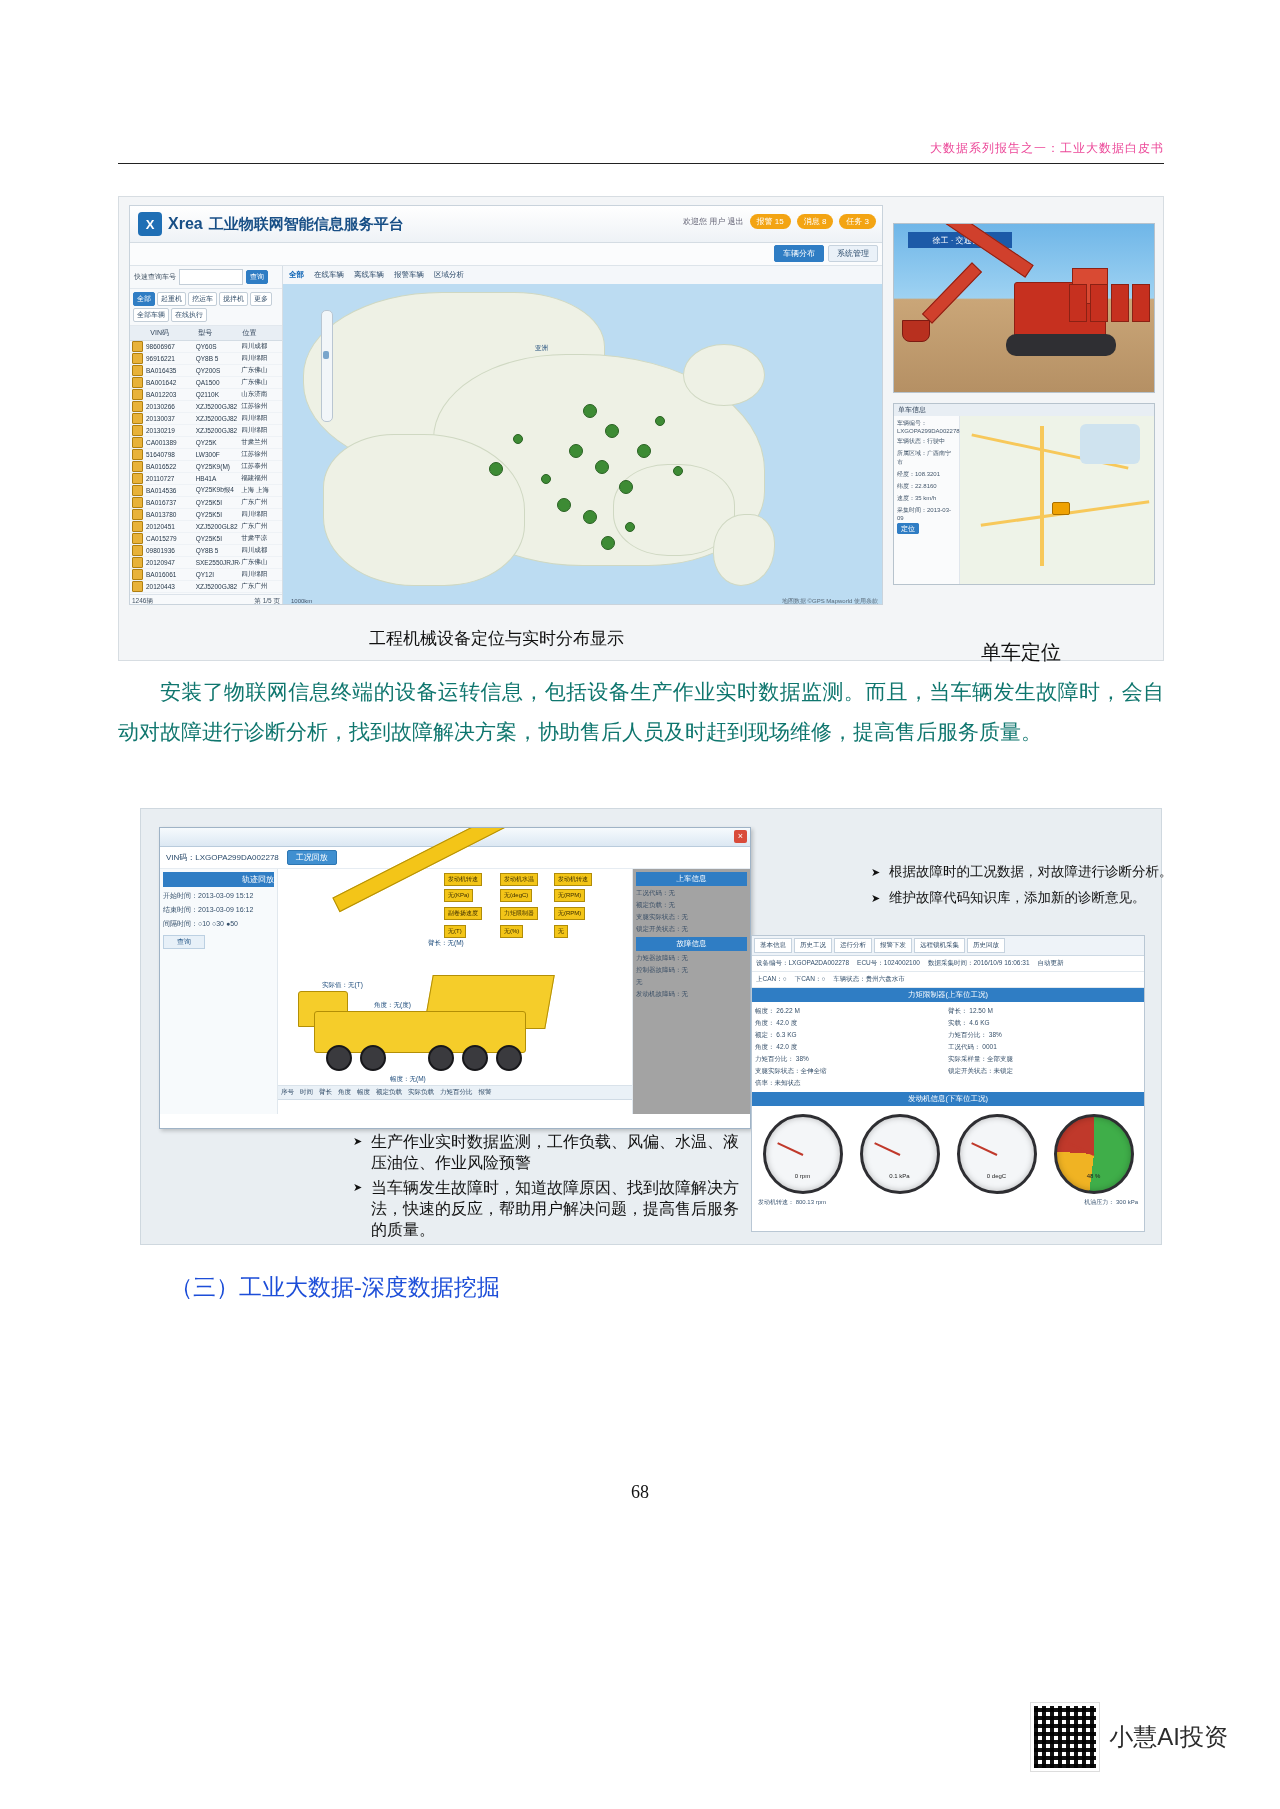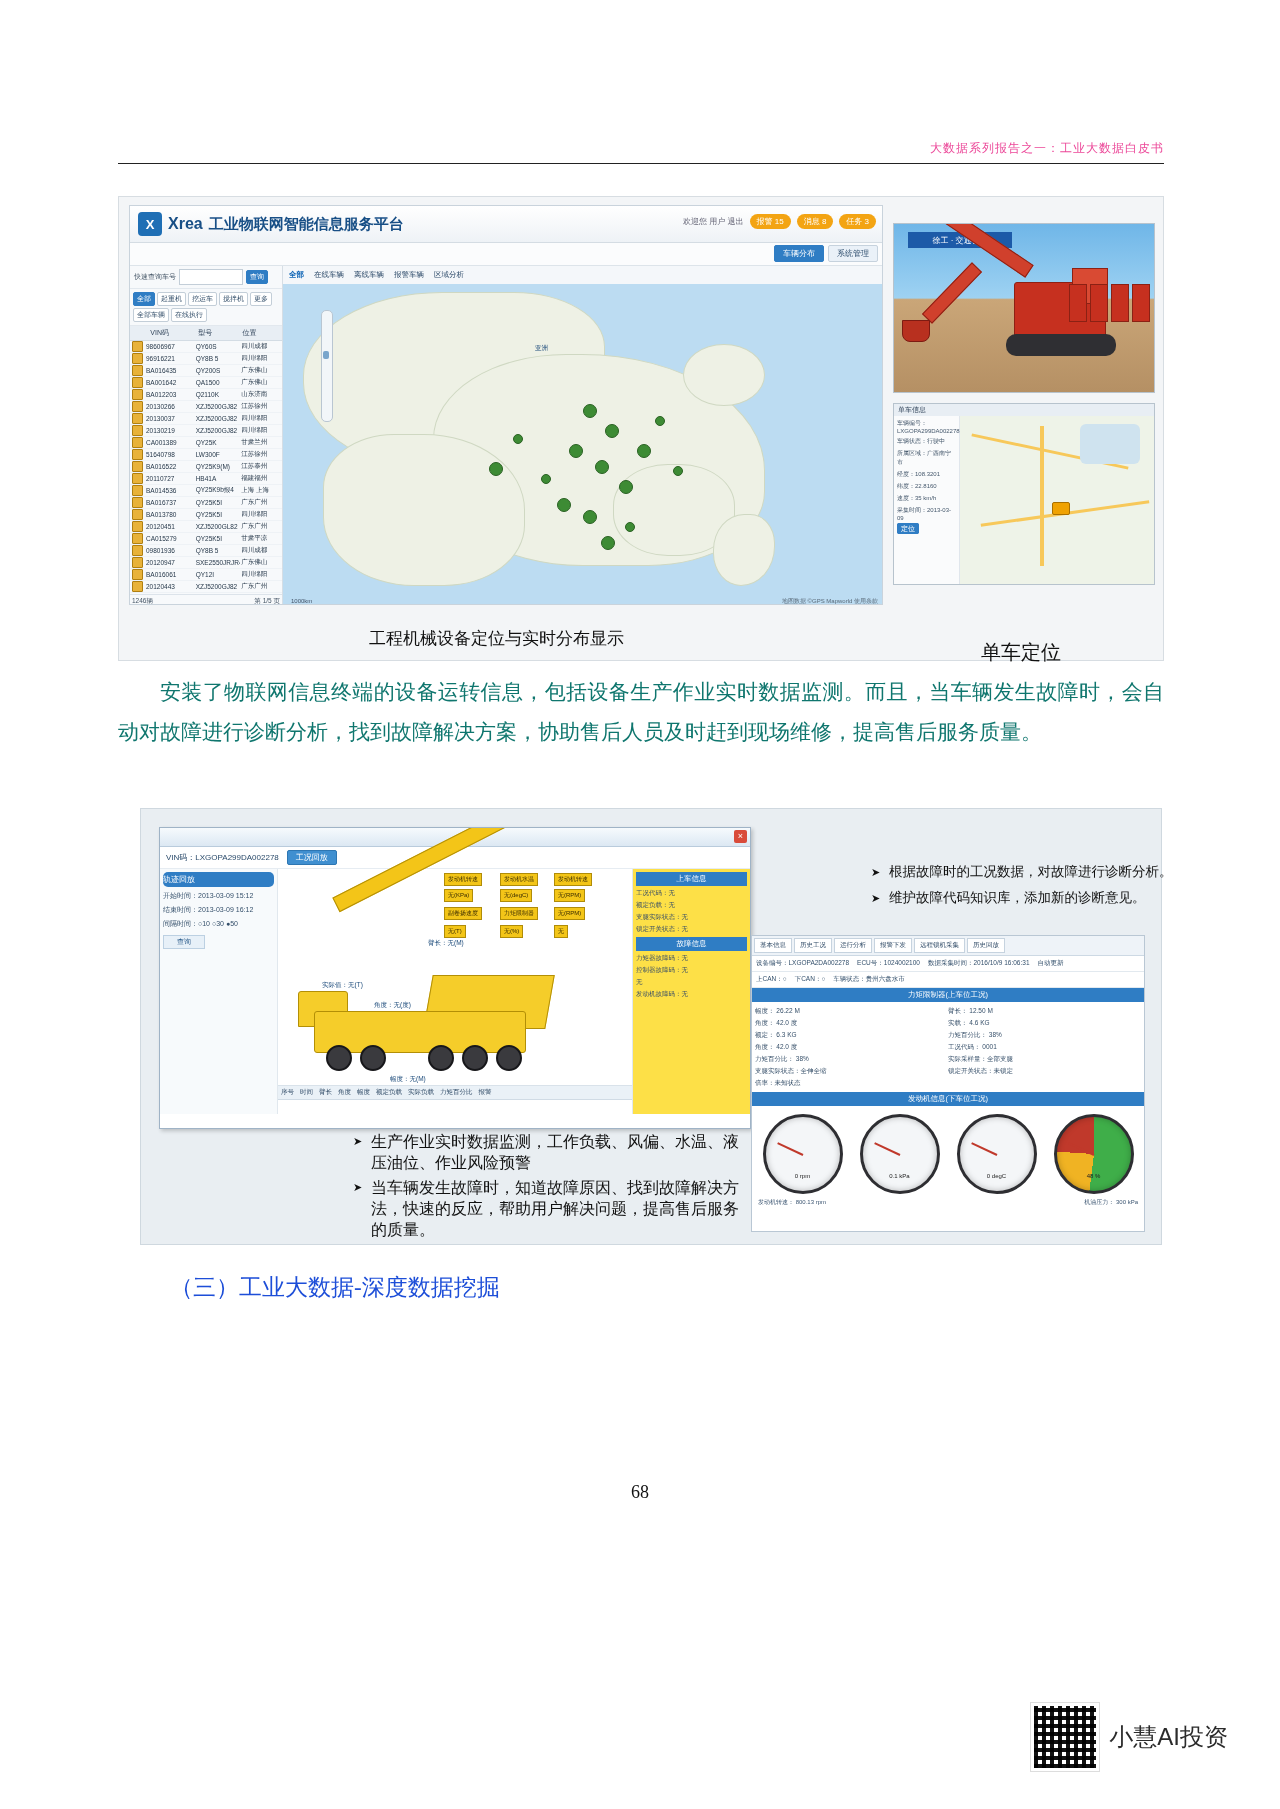--- a/index.html
+++ b/index.html
@@ -248,21 +248,21 @@
   }
   .btn-blue{
     background:#3f8fd0;color:#fff;font-size:8px;border:1px solid #2d76b2;border-radius:2px;
     padding:1px 8px;font-family:"Liberation Sans", sans-serif;
   }
   .win-body{display:flex;height:245px;}
   .hist{
     width:118px;border-right:1px solid #e1e8ee;background:#f7fafc;padding:3px;box-sizing:border-box;
   }
   .hist .hd{
-    background:#2f7dc4;color:#fff;font-size:8px;text-align:left;padding:2px 0;border-radius:5px;
+    background:#2f7dc4;color:#fff;font-size:8px;text-align:right;padding:2px 0;border-radius:0;
     font-family:"Liberation Sans", sans-serif;
   }
   .hist p{margin:4px 0 0 0;font-size:7px;color:#35506b;font-family:"Liberation Sans", sans-serif;}
   .hist .srch{
     margin-top:6px;background:#e7f0f8;border:1px solid #bcd0e2;font-size:7px;text-align:center;
     width:40px;padding:1px 0;font-family:"Liberation Sans", sans-serif;color:#2a5b8a;
   }
   .crane{flex:1;position:relative;background:#fff;}
   .c-boom{
     position:absolute;left:58px;top:28px;width:190px;height:14px;background:#f3c518;
@@ -274,21 +274,21 @@
   }
   .c-cab{position:absolute;left:20px;top:122px;width:48px;height:34px;background:#f5cd2a;border:1px solid #b38f06;border-radius:3px 3px 0 0;}
   .c-wheel{position:absolute;top:176px;width:22px;height:22px;border-radius:50%;background:#3a3a3e;border:2px solid #17171a;}
   .c-outr{position:absolute;left:150px;top:106px;width:120px;height:52px;background:#f5cd2a;border:1px solid #b38f06;transform:skewX(-10deg);}
   .lbl-sm{position:absolute;font-size:6.5px;color:#1b4a7a;font-family:"Liberation Sans", sans-serif;}
   .tagbox{
     position:absolute;background:#f3c518;border:1px solid #b08c08;font-size:6px;color:#3a2c00;
     padding:1px 3px;font-family:"Liberation Sans", sans-serif;
   }
   .rpanel{
-    width:118px;border-left:1px solid #e1e8ee;background:#fde047;padding:3px;box-sizing:border-box;
+    width:118px;border-left:1px solid #e1e8ee;background:#a3a3a3;padding:3px;box-sizing:border-box;
   }
   .rpanel .hd{
     background:#2f7dc4;color:#fff;font-size:7.5px;text-align:center;padding:2px 0;margin-bottom:3px;
     font-family:"Liberation Sans", sans-serif;
   }
   .rpanel p{margin:0 0 3px 0;font-size:6.5px;color:#3a4f66;font-family:"Liberation Sans", sans-serif;}
   .win-table{
     position:absolute;left:118px;right:118px;bottom:2px;height:40px;border-top:1px solid #d9e2ea;
   }
   .wt-head{display:flex;background:#eaf1f7;border-bottom:1px solid #d0dbe5;}

